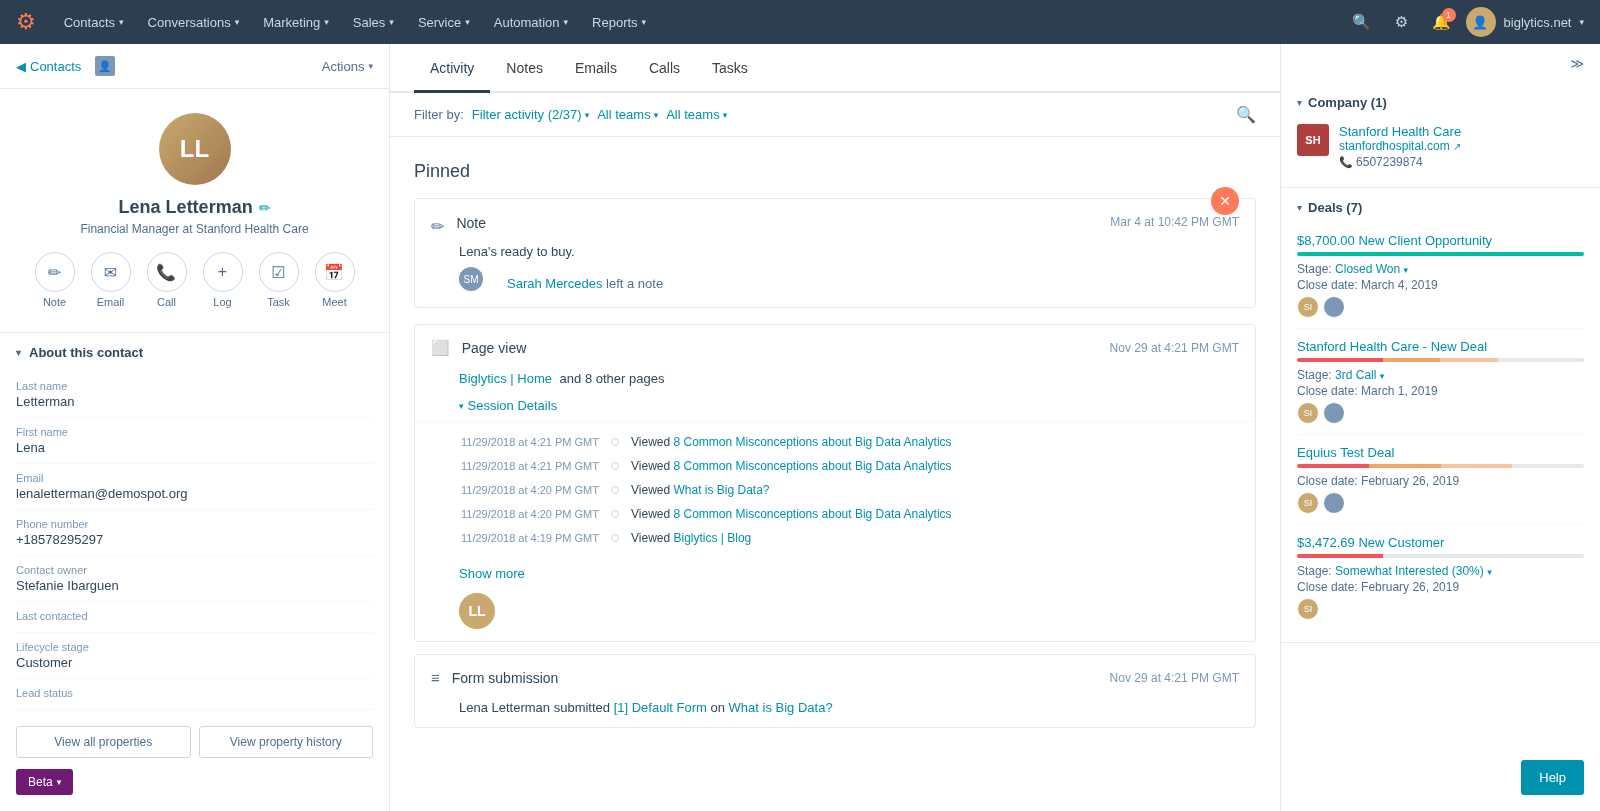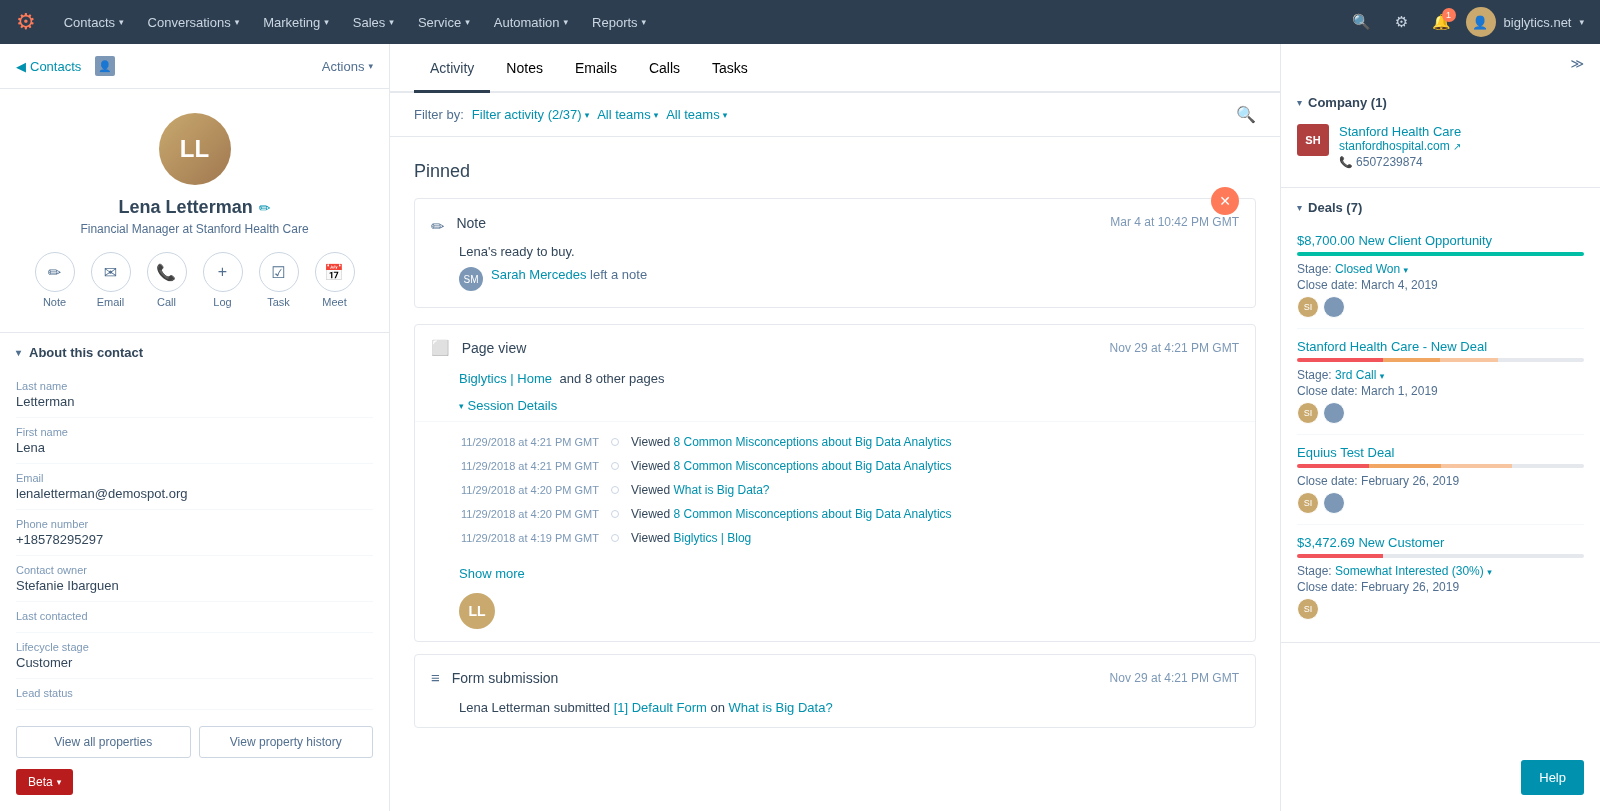--- a/index.html
+++ b/index.html
@@ -175,21 +175,21 @@
     .btn-outline {
       flex: 1; padding: 8px 12px;
       border: 1px solid #cbd6e2; border-radius: 3px;
       background: #fff; color: #516f90;
       font-size: 12px; cursor: pointer; text-align: center;
     }
 
     
     .beta-badge {
       position: fixed; bottom: 16px; left: 16px;
-      background: #b91c1c; color: #fff;
+      background: #701a75; color: #fff;
       padding: 6px 12px; border-radius: 3px;
       font-size: 12px; cursor: pointer; display: flex; align-items: center; gap: 4px;
     }
 
     
     .main-content {
       flex: 1;
       overflow-y: auto;
       background: #fff;
       display: flex;
@@ -200,21 +200,21 @@
     .tabs-bar {
       display: flex;
       border-bottom: 2px solid #e5e8ed;
       padding: 0 24px;
       background: #fff;
       position: sticky; top: 0; z-index: 10;
     }
     .tab-item {
       padding: 16px 16px 14px;
       font-size: 14px; font-weight: 500;
-      color: #000000;
+      color: #404040;
       cursor: pointer;
       border-bottom: 3px solid transparent;
       margin-bottom: -2px;
     }
     .tab-item.active {
       color: #33475b;
       border-bottom-color: #2d3e50;
     }
 
     
@@ -257,21 +257,21 @@
     .activity-title-area { flex: 1; }
     .activity-type-name {
       font-size: 14px; font-weight: 500; color: #33475b;
     }
     .activity-timestamp {
       font-size: 12px; color: #7c98b6; margin-left: auto;
     }
     .activity-body { padding-left: 28px; }
     .activity-text { font-size: 13px; color: #33475b; margin-bottom: 8px; }
     .activity-user {
-      display: flex; align-items: flex-start; gap: 8px;
+      display: flex; align-items: flex-end; gap: 24px;
       font-size: 13px; color: #516f90;
     }
     .user-avatar-sm {
       width: 24px; height: 24px; border-radius: 50%;
       background: #7c98b6; display: flex; align-items: center; justify-content: center;
       color: #fff; font-size: 10px;
     }
     .user-link { color: #0091ae; }
     .pin-orange-btn {
       position: absolute; top: -12px; right: 16px;

